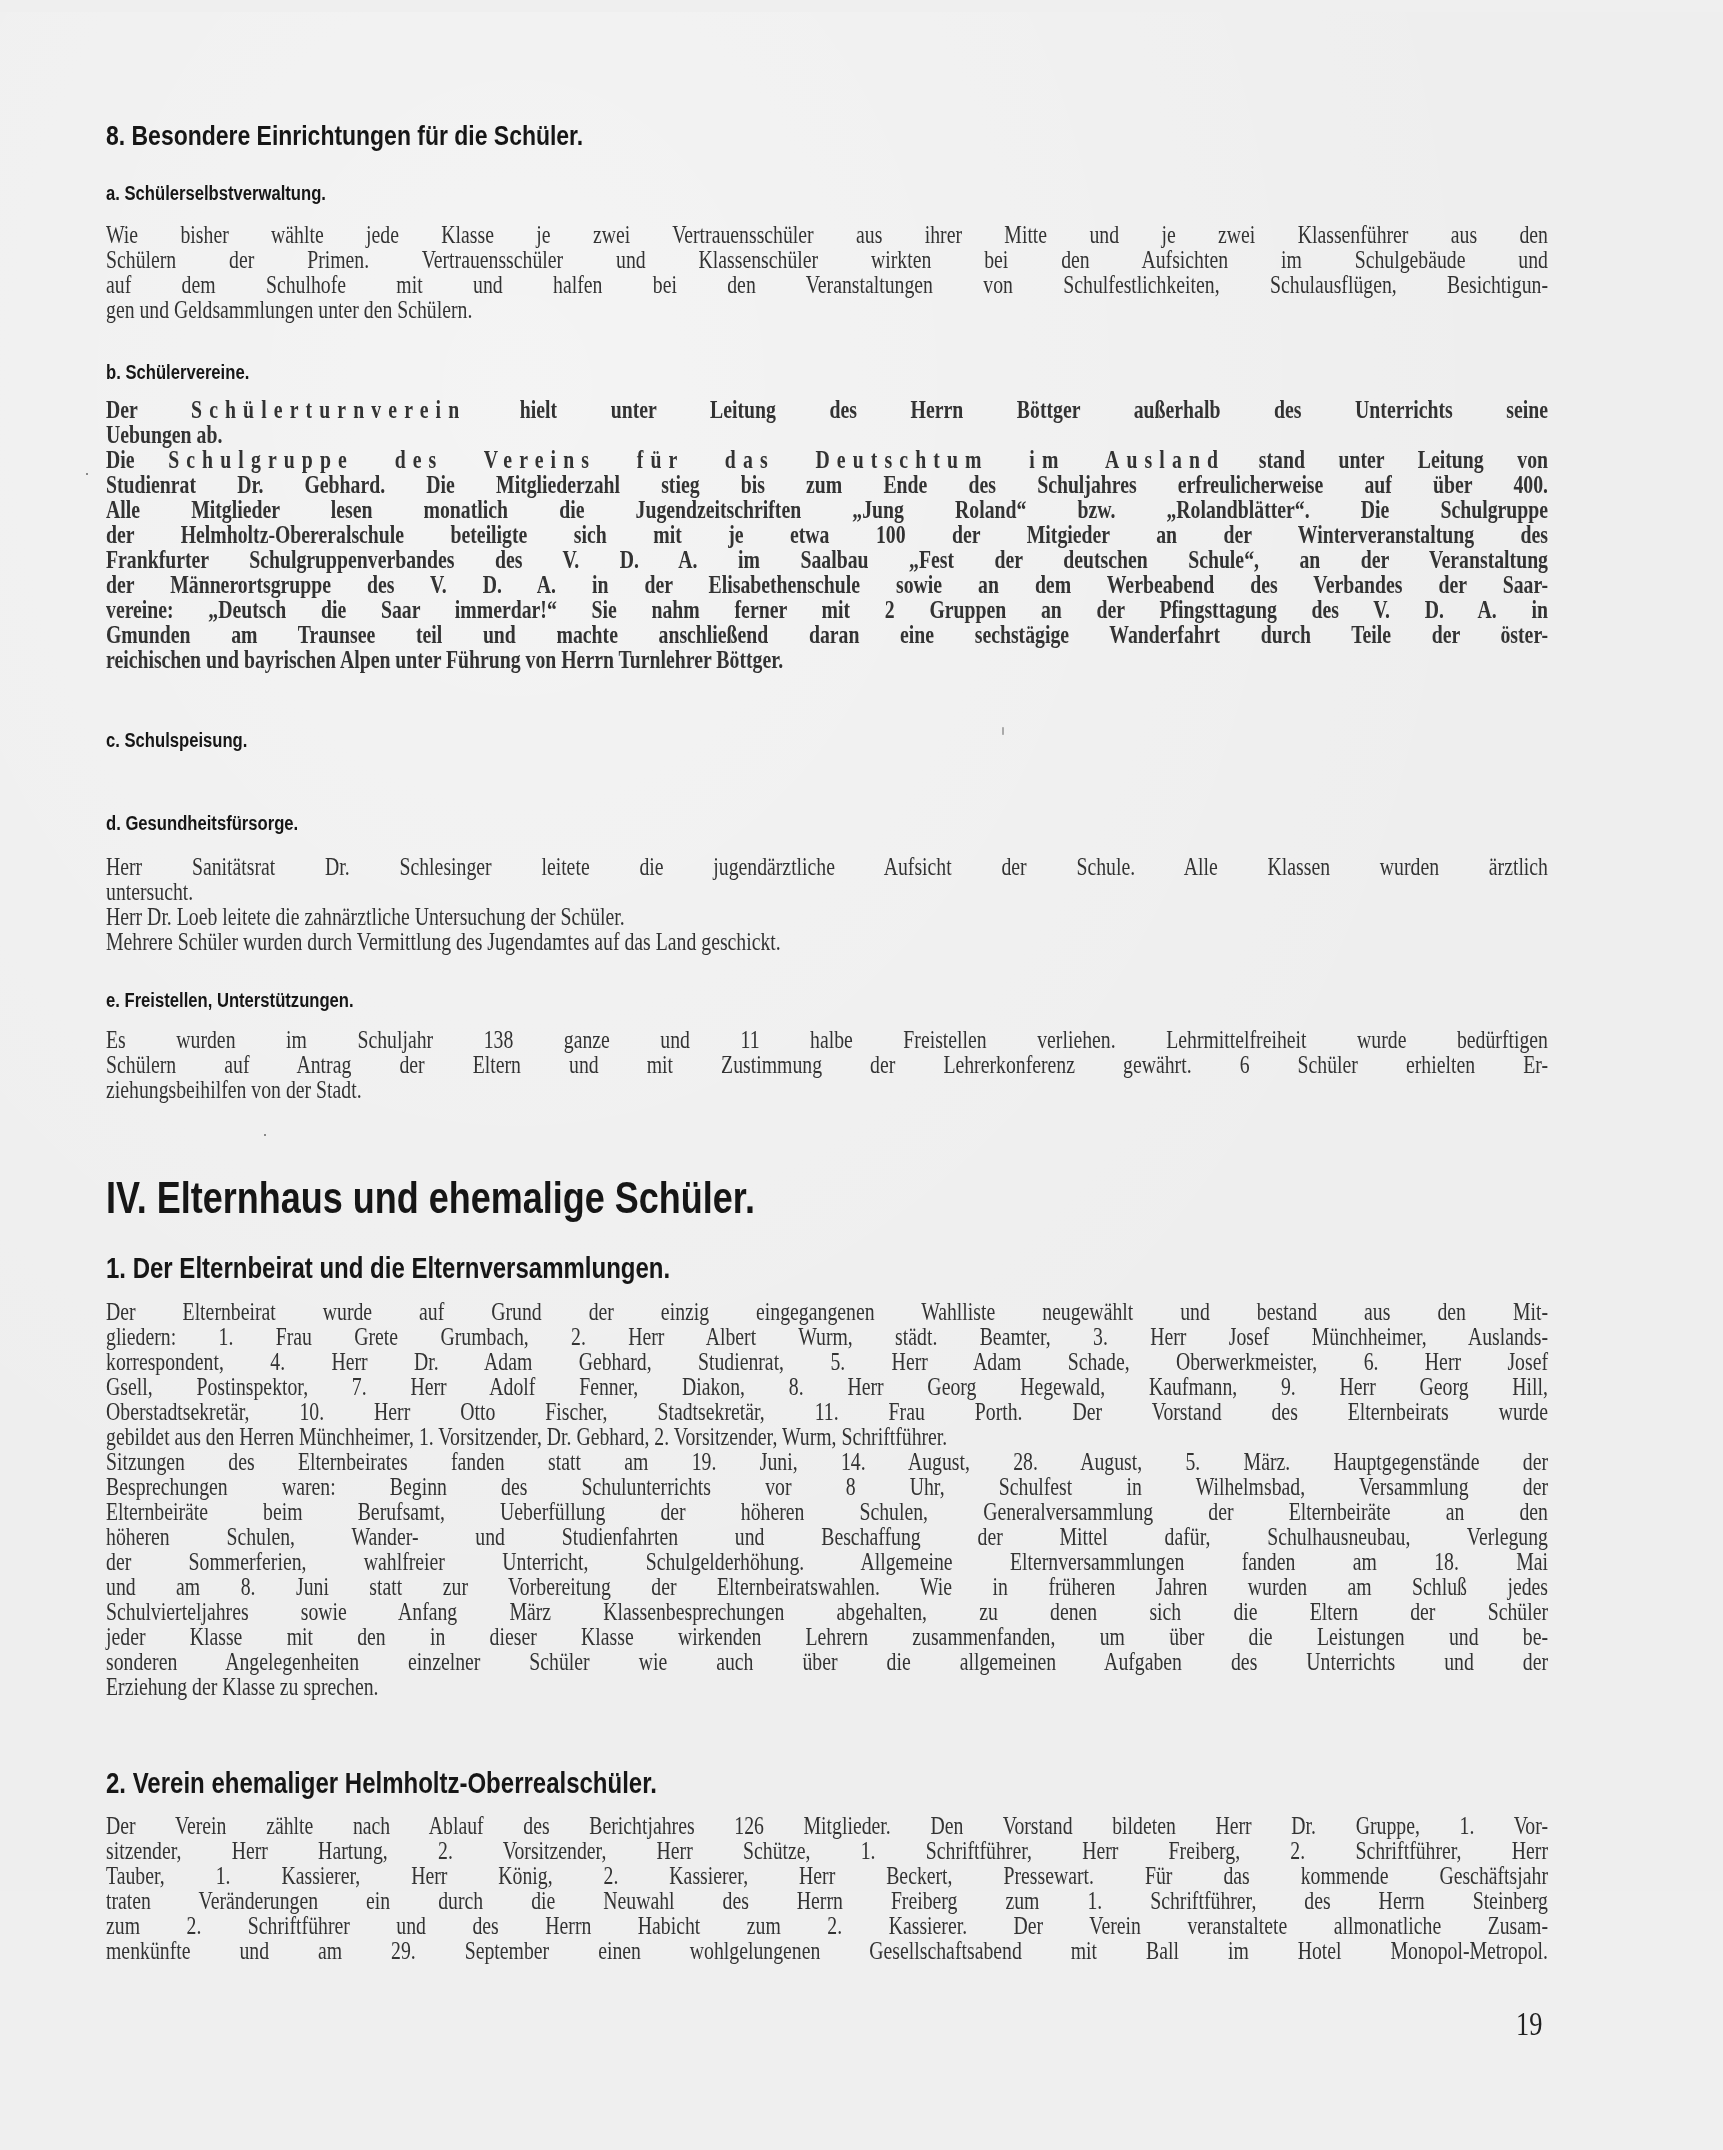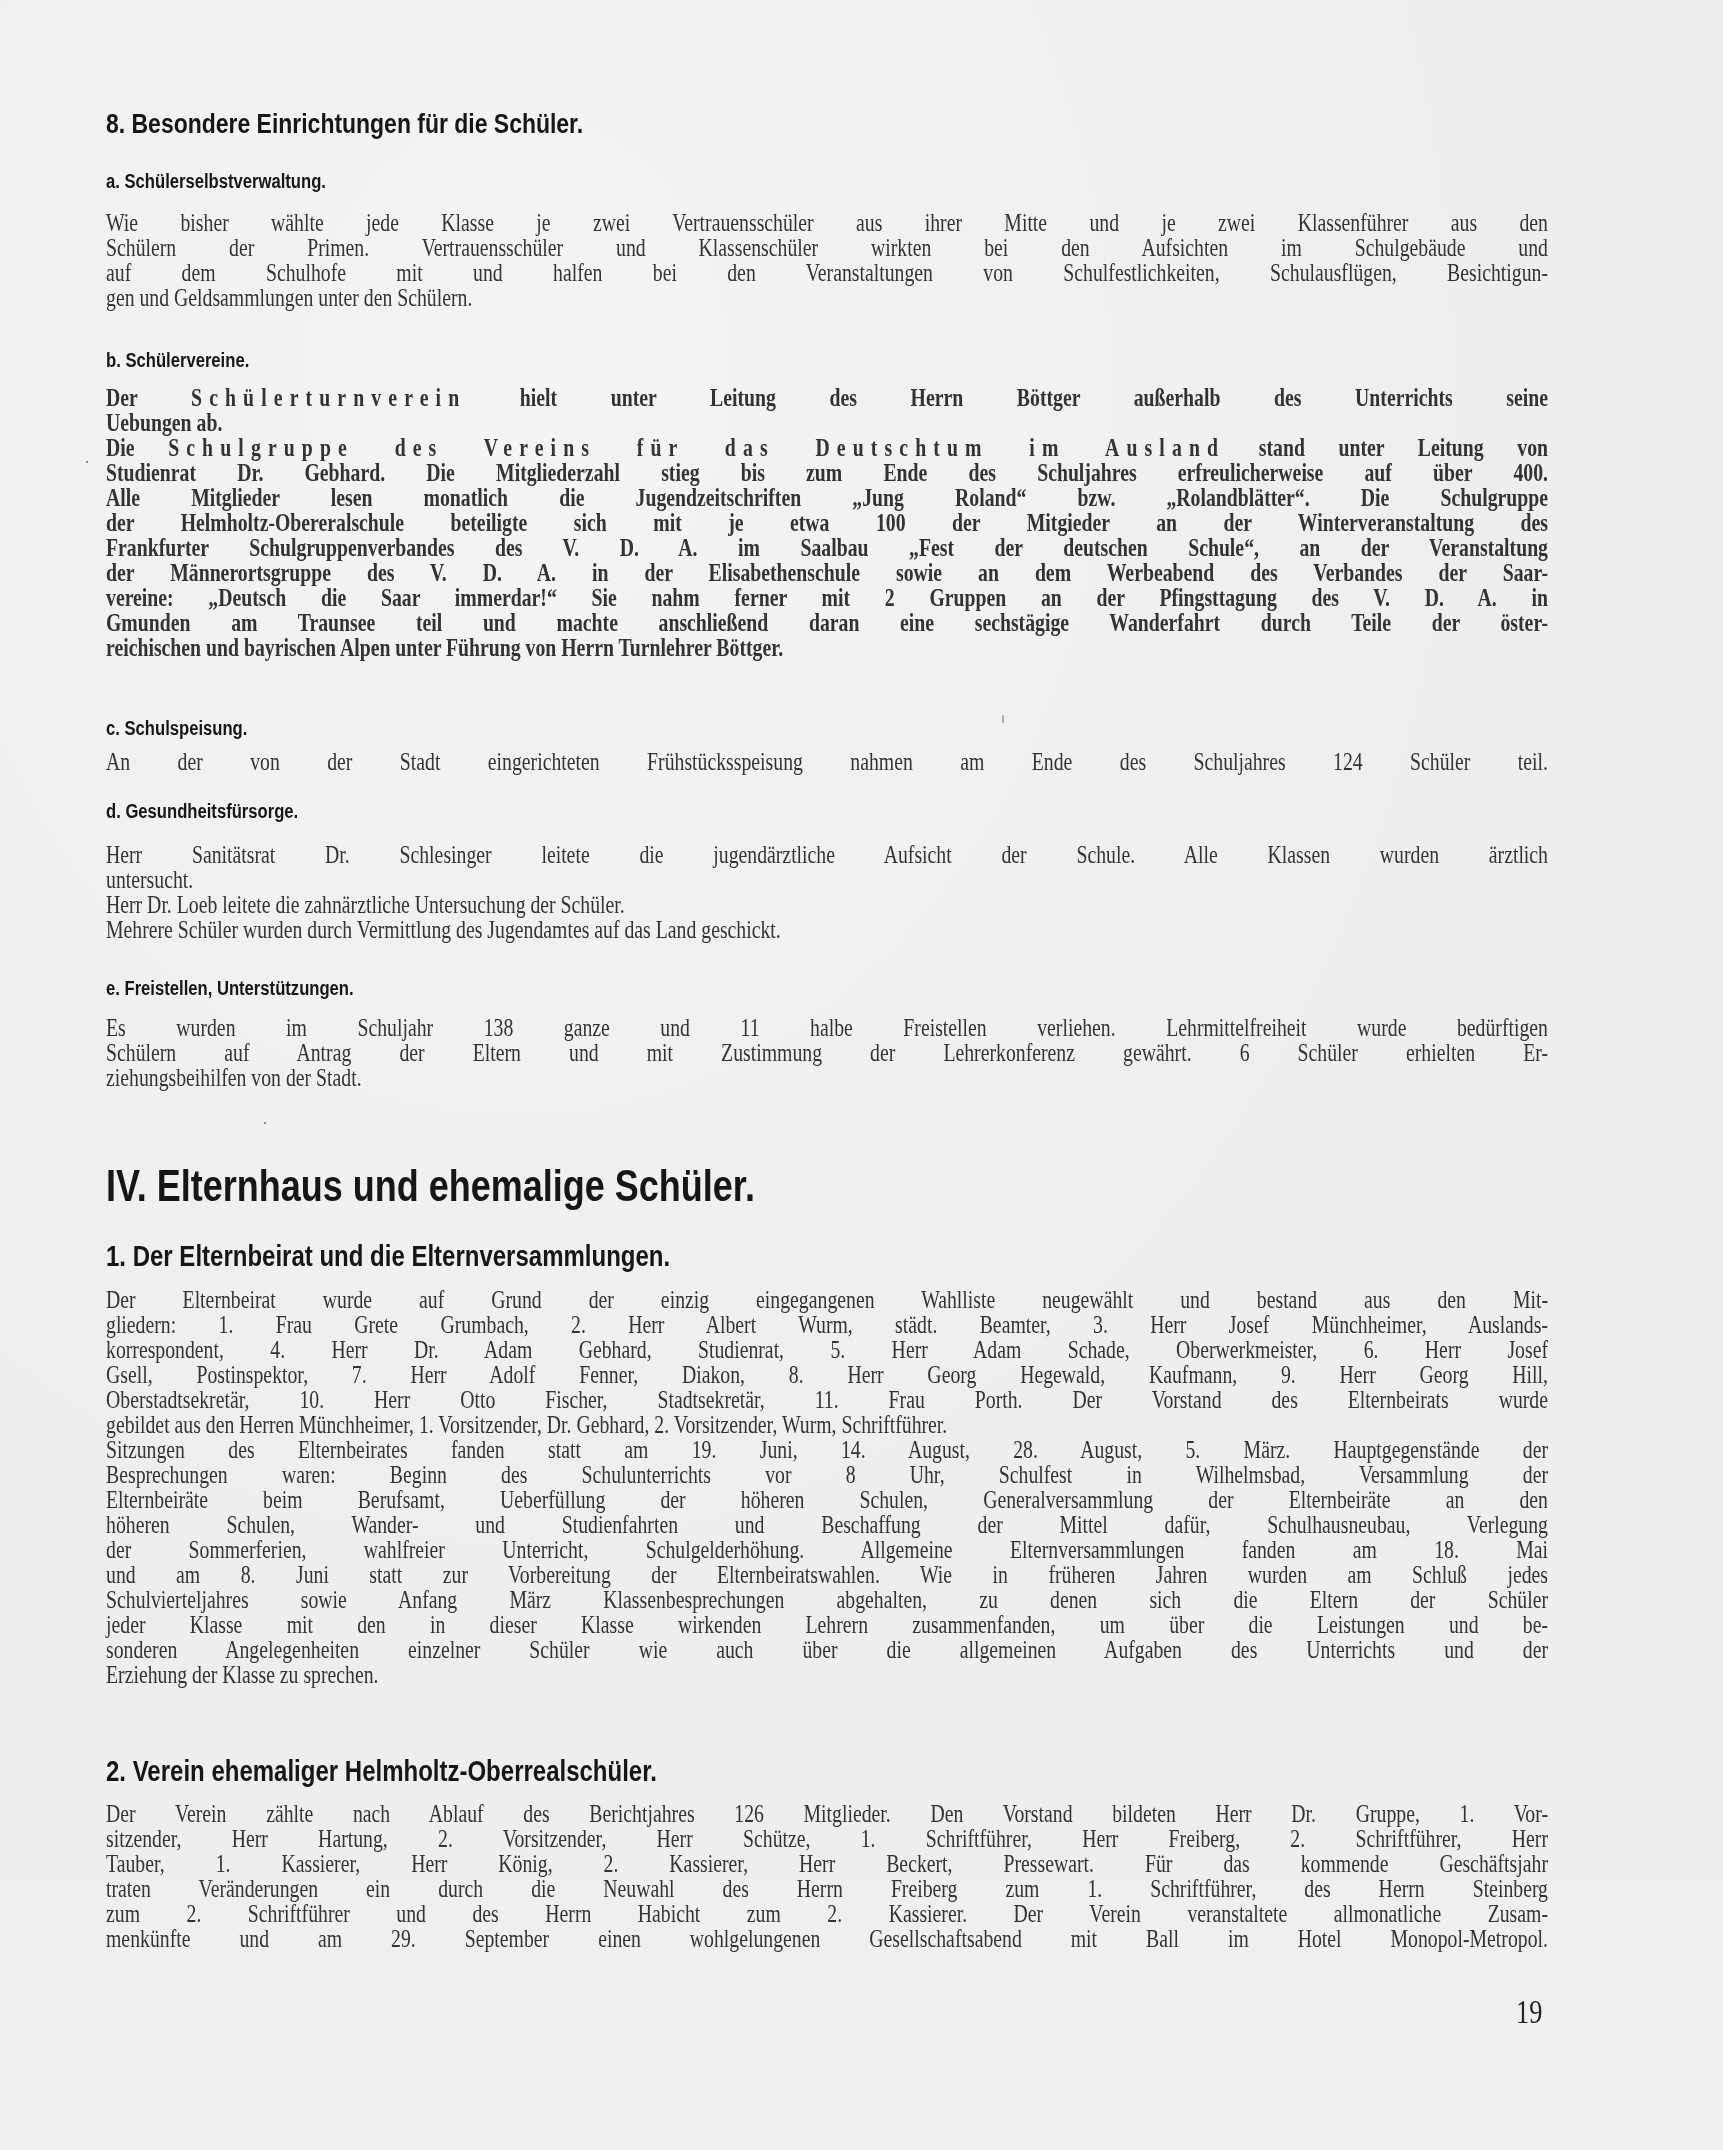--- a/index.html
+++ b/index.html
@@ -9,21 +9,21 @@
     body {
       width: 1724px;
       height: 2151px;
       background: #efefef;
       position: relative;
       overflow: hidden;
       color: #2a2a2a;
     }
     .page {
       position: absolute;
-      left: 0; top: 0;
+      left: 0; top: 12px;
       width: 1724px; height: 1879px;
       background:
         radial-gradient(ellipse at 30% 20%, rgba(255,255,255,0.35), rgba(255,255,255,0) 60%),
         #eeeeee;
     }
     .h-sec {
       position: absolute;
       left: 106px;
       font-family: "Liberation Sans", sans-serif;
       font-weight: bold;
@@ -103,23 +103,20 @@
     <span class="line just">Alle Mitglieder lesen monatlich die Jugendzeitschriften „Jung Roland“ bzw. „Rolandblätter“. Die Schulgruppe</span>
     <span class="line just">der Helmholtz-Obereralschule beteiligte sich mit je etwa 100 der Mitgieder an der Winterveranstaltung des</span>
     <span class="line just">Frankfurter Schulgruppenverbandes des V. D. A. im Saalbau „Fest der deutschen Schule“, an der Veranstaltung</span>
     <span class="line just">der Männerortsgruppe des V. D. A. in der Elisabethenschule sowie an dem Werbeabend des Verbandes der Saar-</span>
     <span class="line just">vereine: „Deutsch die Saar immerdar!“ Sie nahm ferner mit 2 Gruppen an der Pfingsttagung des V. D. A. in</span>
     <span class="line just">Gmunden am Traunsee teil und machte anschließend daran eine sechstägige Wanderfahrt durch Teile der öster-</span>
     <span class="line">reichischen und bayrischen Alpen unter Führung von Herrn Turnlehrer Böttger.</span>
   </div>
 
   <div class="h-sec h-sub" style="top:717px;">c. Schulspeisung.</div>
-  <div class="para" style="top:749px;">
-    <span class="line just">An der von der Stadt eingerichteten Frühstücksspeisung nahmen am Ende des Schuljahres 124 Schüler teil.</span>
-  </div>
 
   <div class="h-sec h-sub" style="top:800px;">d. Gesundheitsfürsorge.</div>
   <div class="para" style="top:842px;">
     <span class="line just">Herr Sanitätsrat Dr. Schlesinger leitete die jugendärztliche Aufsicht der Schule. Alle Klassen wurden ärztlich</span>
     <span class="line">untersucht.</span>
     <span class="line">Herr Dr. Loeb leitete die zahnärztliche Untersuchung der Schüler.</span>
     <span class="line">Mehrere Schüler wurden durch Vermittlung des Jugendamtes auf das Land geschickt.</span>
   </div>
 
   <div class="h-sec h-sub" style="top:977px;">e. Freistellen, Unterstützungen.</div>

